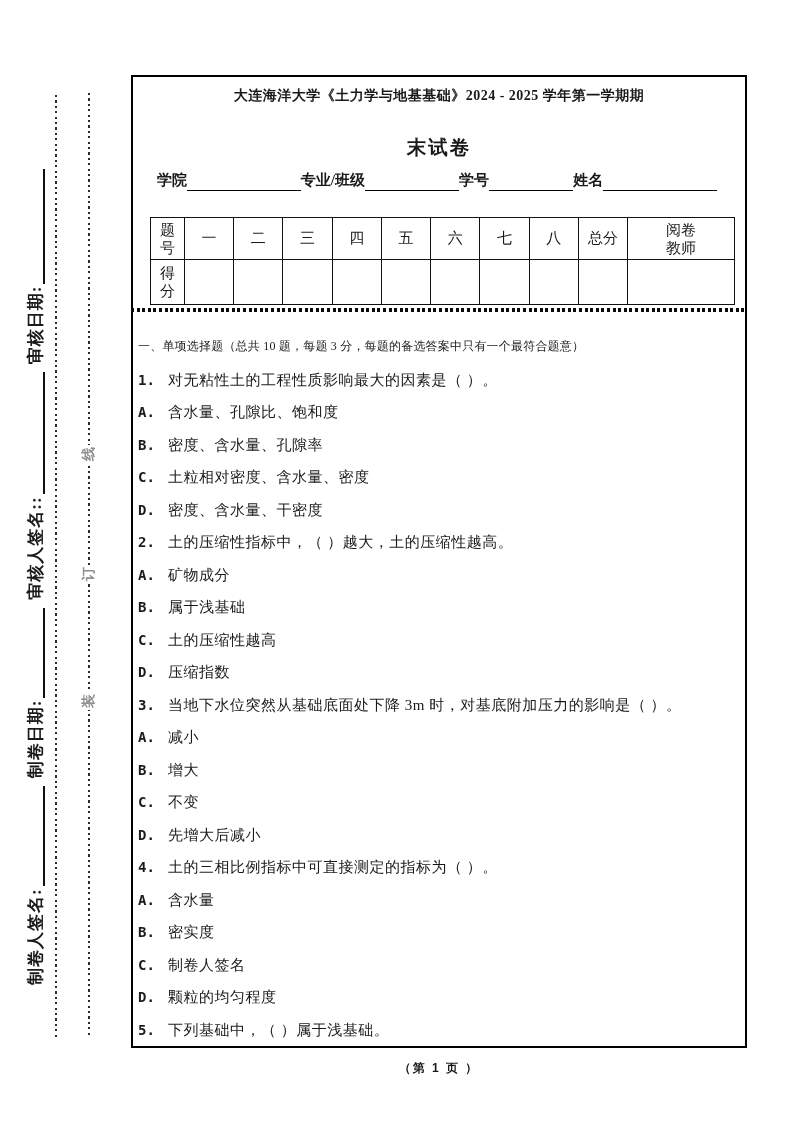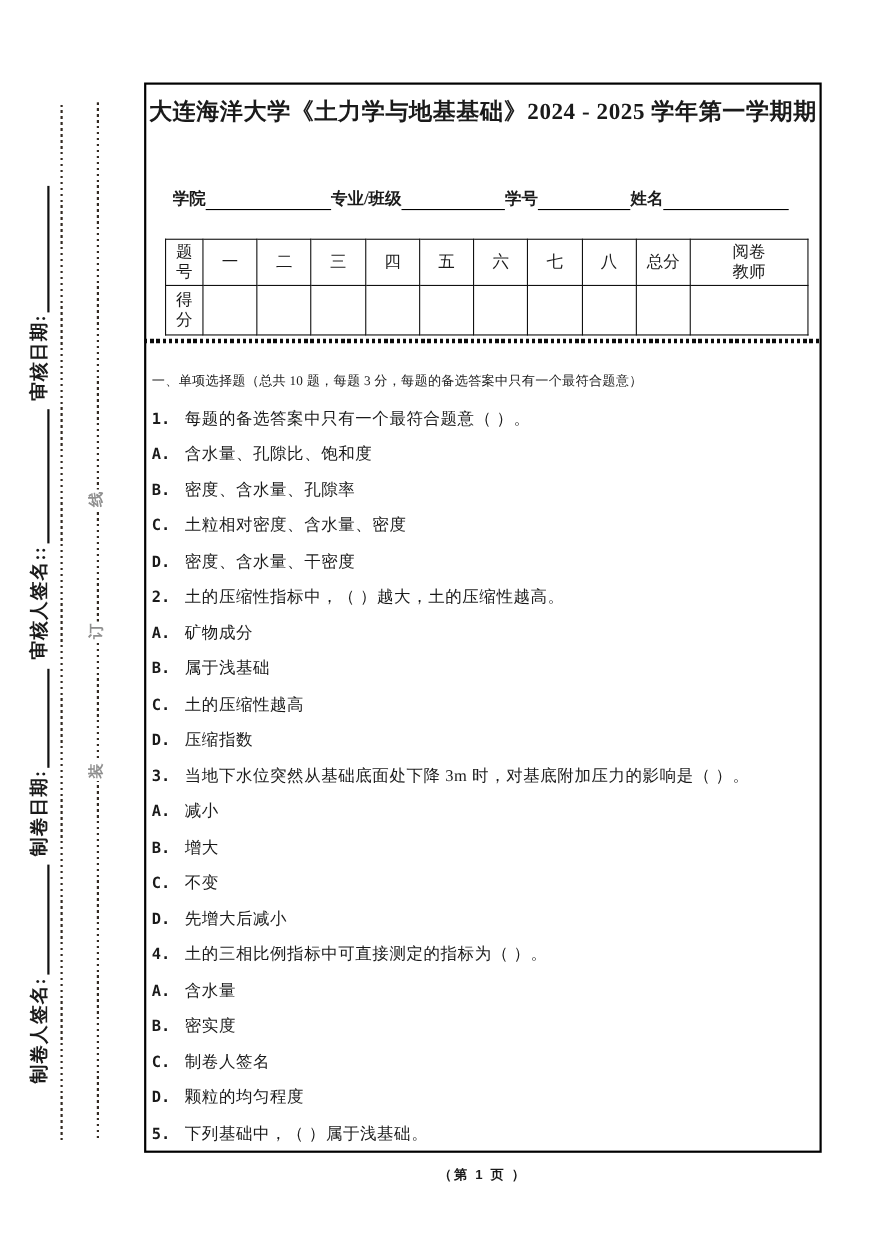--- a/index.html
+++ b/index.html
@@ -47,21 +47,21 @@
 
   
   .main-box{
     position:absolute;left:131px;top:75px;
     width:616px;height:973px;
     border:2px solid #000;
     box-sizing:border-box;
   }
   .title-line1{
     position:absolute;top:10px;left:0;right:0;
-    text-align:center;font-size:21px;font-weight:bold;
+    text-align:center;font-size:14px;font-weight:bold;
     letter-spacing:0.5px;white-space:nowrap;
   }
   .title-line2{
     position:absolute;top:57px;left:0;right:0;
     text-align:center;font-size:19.5px;font-weight:bold;
     letter-spacing:2px;
   }
   .form-row{
     position:absolute;top:90px;left:24px;right:28px;
     display:flex;align-items:flex-end;
@@ -134,20 +134,21 @@
 
 <div class="dot-line dot-line-inner"></div>
 <div class="dot-line dot-line-outer"></div>
 <span class="bind-char bind-char-0">装</span>
 <span class="bind-char bind-char-1">订</span>
 <span class="bind-char bind-char-2">线</span>
 
 <div class="main-box">
 
   <div class="title-line1">大连海洋大学《土力学与地基基础》2024 - 2025 学年第一学期期</div>
+  <div class="title-line2">末试卷</div>
 
   <div class="form-row">
     <span class="form-label">学院</span>
     <span class="form-blank fb-0"></span>
     <span class="form-label">专业/班级</span>
     <span class="form-blank fb-1"></span>
     <span class="form-label">学号</span>
     <span class="form-blank fb-2"></span>
     <span class="form-label">姓名</span>
     <span class="form-blank fb-3"></span>
@@ -186,21 +187,21 @@
         </tr>
   </tbody>
     </table>
 
   <div class="dot-separator"></div>
 
   <div class="question-list">
     <div class="q-line q-heading">一、单项选择题（总共 10 题，每题 3 分，每题的备选答案中只有一个最符合题意）</div>
   <div class="q-line">
         <span class="q-num">1.</span>
-        <span class="q-body">每题的备选答案中只有一个最符合题意（  ）。</span>
+        <span class="q-body">对无粘性土的工程性质影响最大的因素是（  ）。</span>
       </div>
       <div class="q-line">
         <span class="q-num">A.</span>
         <span class="q-body">含水量、孔隙比、饱和度</span>
       </div>
       <div class="q-line">
         <span class="q-num">B.</span>
         <span class="q-body">密度、含水量、孔隙率</span>
       </div>
       <div class="q-line">

